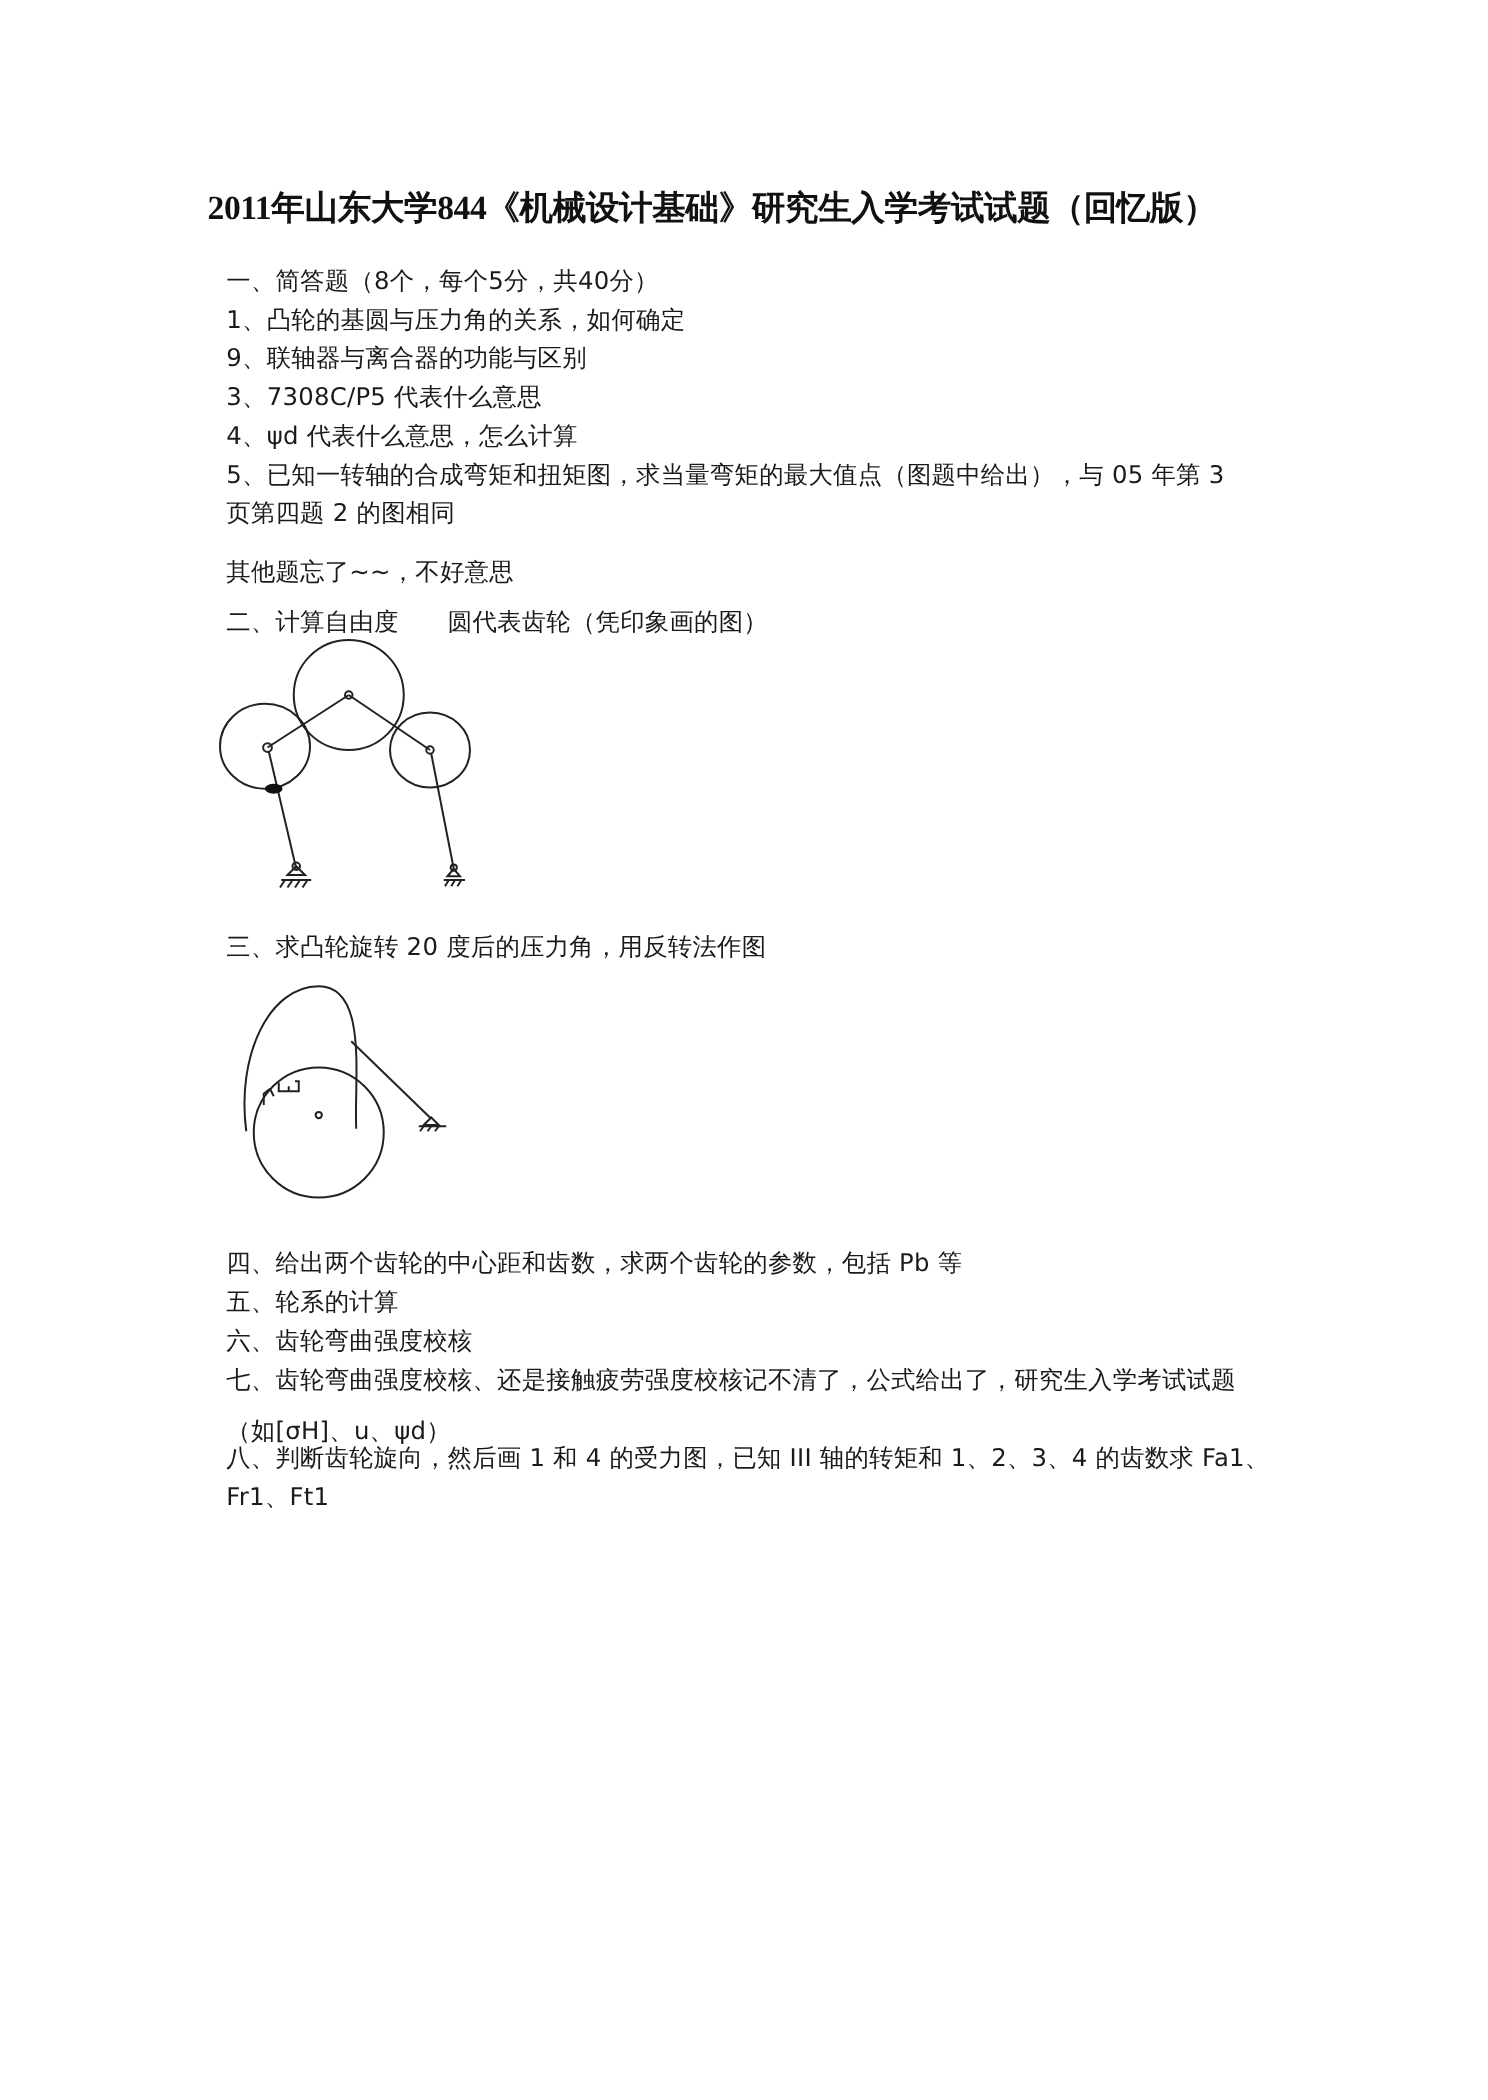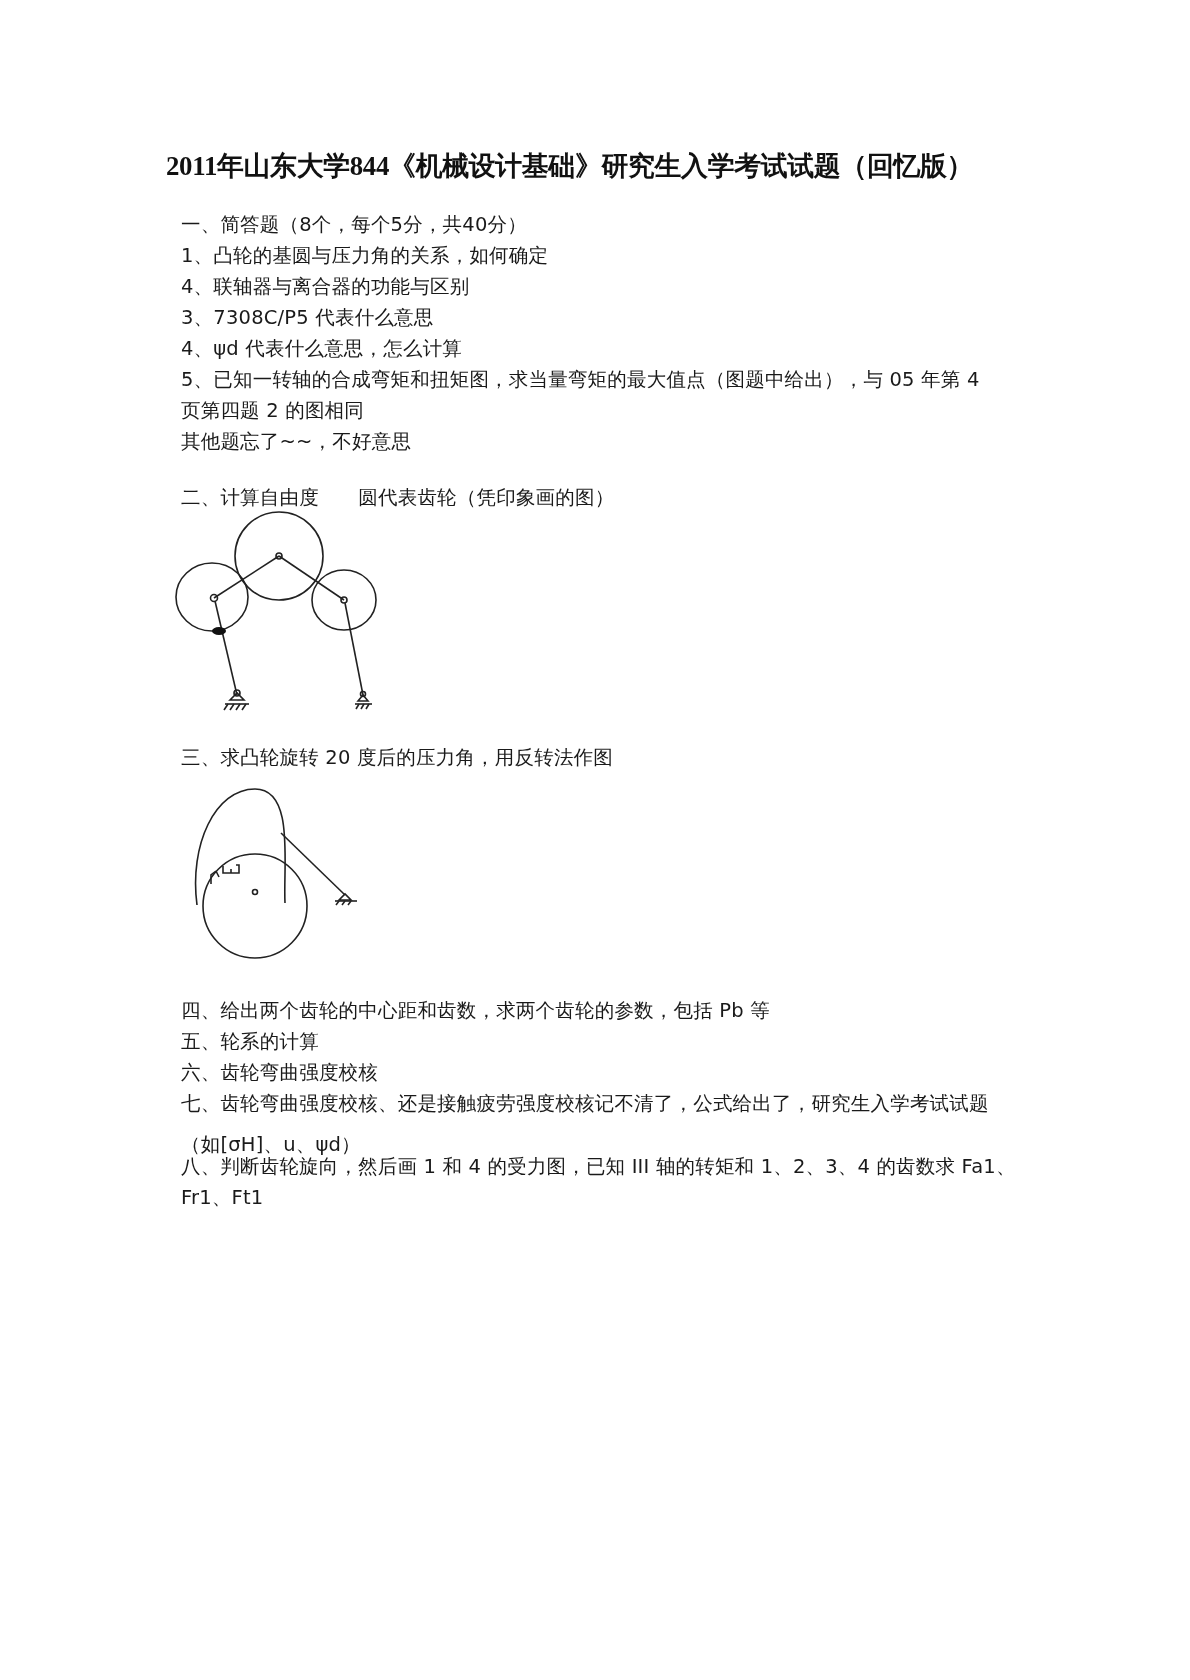--- a/index.html
+++ b/index.html
@@ -15,26 +15,26 @@
 </style>
 </head>
 <body>
 
 <div>
 
   <div class="title" style="transform: scaleX(0.994186); transform-origin: left top;">2011年山东大学844《机械设计基础》研究生入学考试试题（回忆版）</div>
 
   <div class="line" style="top:211px">一、简答题（8个，每个5分，共40分）</div>
   <div class="line" style="top:242px">1、凸轮的基圆与压力角的关系，如何确定</div>
-  <div class="line" style="top:273px">4、联轴器与离合器的功能与区别</div>
+  <div class="line" style="top:273px">9、联轴器与离合器的功能与区别</div>
   <div class="line" style="top:304px">3、7308C/P5 代表什么意思</div>
   <div class="line" style="top:335px">4、ψd 代表什么意思，怎么计算</div>
-  <div class="line" style="top:366px">5、已知一转轴的合成弯矩和扭矩图，求当量弯矩的最大值点（图题中给出），与 05 年第 4</div>
+  <div class="line" style="top:366px">5、已知一转轴的合成弯矩和扭矩图，求当量弯矩的最大值点（图题中给出），与 05 年第 3</div>
   <div class="line" style="top:397px">页第四题 2 的图相同</div>
-  <div class="line" style="top:428px">其他题忘了~~，不好意思</div>
+  <div class="line" style="top:444px">其他题忘了~~，不好意思</div>
 
   <div class="line" style="top:484px">二、计算自由度　　圆代表齿轮（凭印象画的图）</div>
 
   <svg style="left:175px; top:505px;" width="220" height="220" viewBox="0 0 220 220">
     <g fill="none" stroke="#222" stroke-width="1.6">
 
       <circle cx="104" cy="51" r="44"></circle>
 
       <ellipse cx="37" cy="92" rx="36" ry="34"></ellipse>
 

